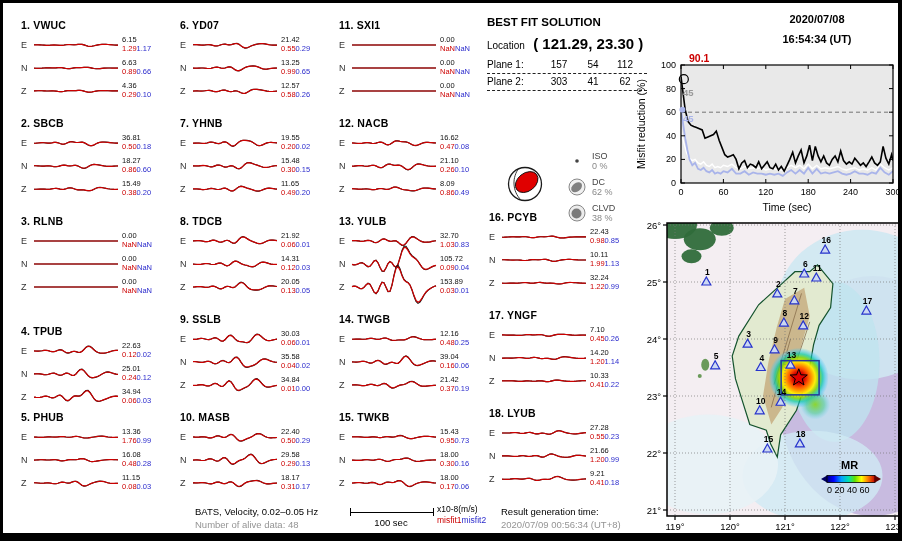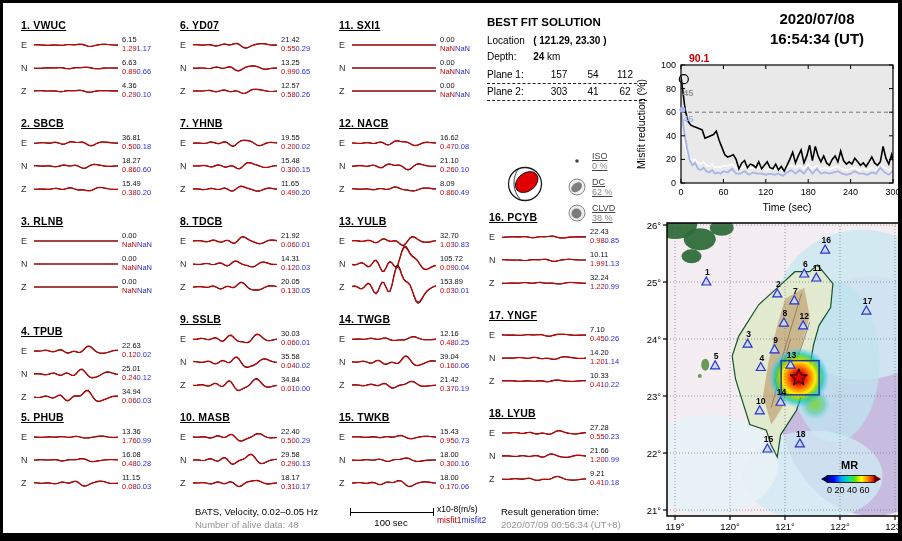--- a/index.html
+++ b/index.html
@@ -1,50 +1,50 @@
 <!DOCTYPE html>
 <html><head>
 <meta charset="utf-8">
 <style>
   html,body{margin:0;padding:0;background:#fff;}
   .page{position:relative;width:902px;height:541px;box-sizing:border-box;
         background:#fff;border:solid #000;border-width:3px 4px 8px 3px;
         font-family:"Liberation Sans",sans-serif;overflow:hidden;}
   .sta-col{position:absolute;top:0;height:530px;}
   .sta-block{position:absolute;left:0;width:100%;}
-  .sta-title{font-weight:bold;font-size:10.5px;color:#000;letter-spacing:.2px;margin-bottom:2px;text-decoration:underline;}
+  .sta-title{font-weight:bold;font-size:10.5px;color:#000;letter-spacing:.2px;margin-bottom:2px;}
   .ch-row{display:flex;align-items:center;height:23px;}
   .ch-label{width:12px;font-size:9px;color:#333;flex:none;}
   .trace{flex:none;overflow:visible;}
   .vals{flex:none;width:52px;margin-left:3px;font-size:7.5px;line-height:8.5px;}
   .amp{color:#111;display:block;}
   .mrow{display:flex;}
   .m1{color:#cc0000;}
   .m2{color:#2b2bcc;}
 
   .bestfit{position:absolute;left:484px;top:13px;width:172px;height:210px;font-size:10px;color:#000;}
   .bf-title{font-weight:bold;font-size:11.5px;margin-bottom:7px;}
   .bf-row{margin-bottom:5px;}
-  .bf-row b{font-size:10px;}
+  .bf-row b{font-size:15px;}
   .bf-mw{font-size:16px;font-weight:bold;margin-left:14px;}
   .bf-table{width:160px;font-size:10px;margin-top:4px;}
   .bf-tr{display:flex;padding:2px 0 3px 0;}
   .bf-tr.dash{border-bottom:1px dashed #222;}
   .bf-c0{width:52px;}
   .bf-c1{width:40px;text-align:center;}
   .bf-c2{width:28px;text-align:center;}
   .bf-c3{width:36px;text-align:center;}
   .mech{position:absolute;left:16px;top:146px;}
   .decomp{position:absolute;left:80px;top:132px;}
   .decomp-row{display:flex;align-items:center;height:26px;}
-  .dtext{display:flex;flex-direction:column;font-size:9px;color:#444;line-height:10px;margin-left:5px;text-decoration:underline;}
+  .dtext{display:flex;flex-direction:column;font-size:9px;color:#444;line-height:10px;margin-left:5px;}
   .dval{color:#888;}
 
   .datetime{position:absolute;left:728px;top:6px;width:172px;text-align:center;
-            font-weight:bold;font-size:15px;line-height:20px;color:#000;}
+            font-weight:bold;font-size:11px;line-height:20px;color:#000;}
 
   .foot{position:absolute;font-size:9.5px;line-height:13px;color:#000;}
   .foot .gray{color:#949494;}
   .scalebar{position:absolute;left:347px;top:505px;width:82px;height:8px;
             border-left:1px solid #000;border-right:1px solid #000;}
   .scalebar::after{content:"";position:absolute;left:0;right:0;top:4px;border-top:1px solid #000;}
   .scalelabel{position:absolute;left:347px;top:514px;width:82px;text-align:center;font-size:9.5px;}
   .units{position:absolute;left:434px;top:501px;font-size:8.5px;line-height:11px;}
 </style>
 </head>
@@ -869,25 +869,20 @@
           </span>
         </div>
       </div>
     </div>
 
   <div class="bestfit">
     <div class="bf-title">BEST FIT SOLUTION</div>
     <div class="bf-row">
       <span>Location</span>
       &nbsp;&nbsp;<b>( 121.29,  23.30 )</b>
-    </div>
-    <div class="bf-row">
-      <span>Depth:</span>
-      &nbsp;&nbsp;&nbsp;&nbsp;&nbsp;<b>24</b>
-      <span>km</span>
     </div>
     <div class="bf-table">
       <div class="bf-tr dash">
         <span class="bf-c0">Plane 1:</span>
         <span class="bf-c1">157</span>
         <span class="bf-c2">54</span>
         <span class="bf-c3">112</span>
       </div>
       <div class="bf-tr dash">
         <span class="bf-c0">Plane 2:</span>

